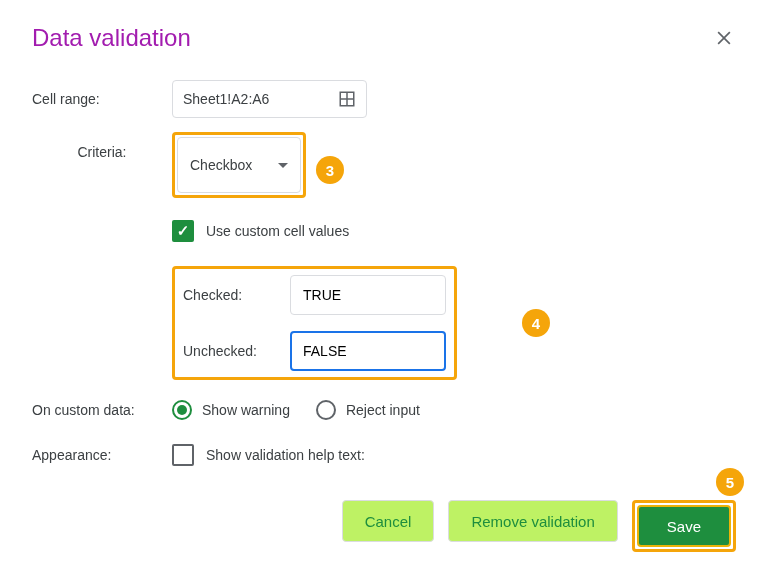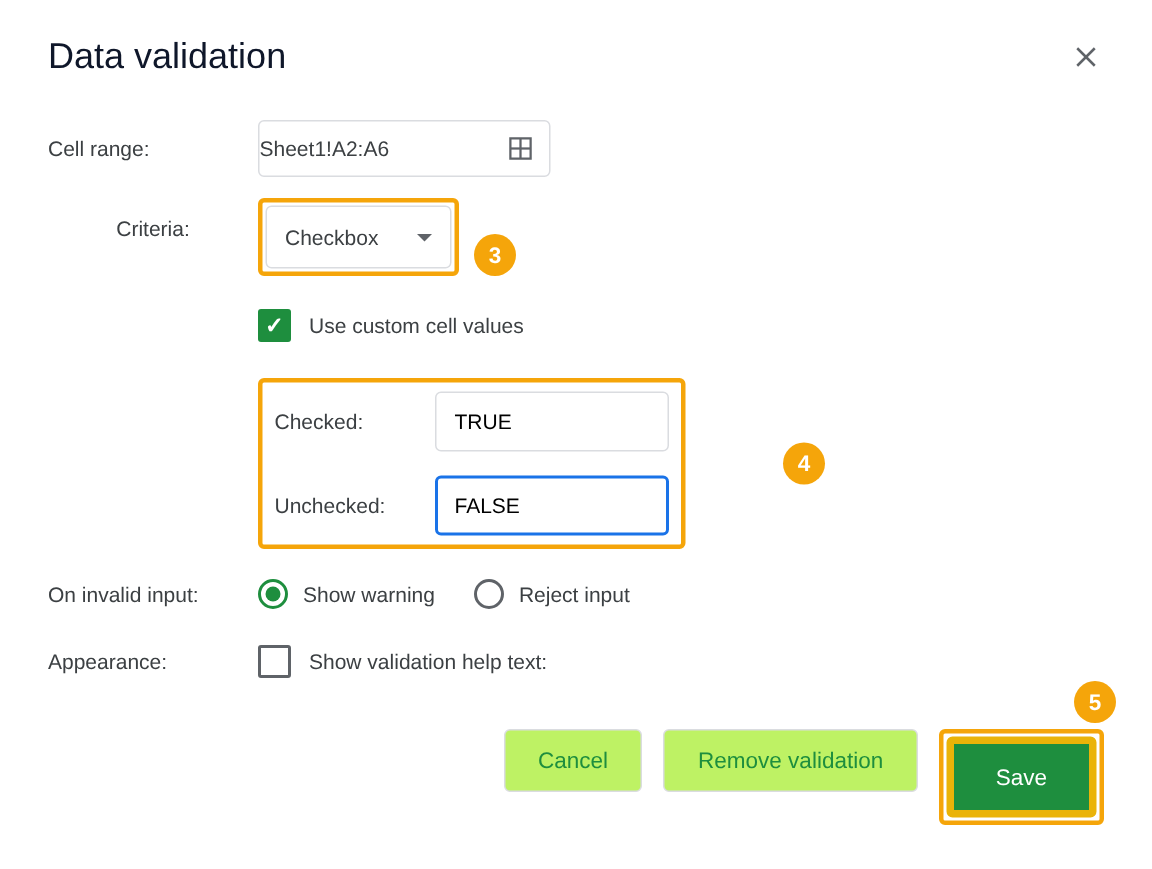--- a/index.html
+++ b/index.html
@@ -17,21 +17,21 @@
     }
     .header {
       display: flex;
       justify-content: space-between;
       align-items: center;
       margin-bottom: 28px;
     }
     .title {
       font-size: 24px;
       font-weight: 400;
-      color: #0f172a;
+      color: #a21caf;
     }
     .close-icon {
       width: 24px; height: 24px;
       color: #5f6368;
       cursor: pointer;
       display: flex;
       align-items: center;
       justify-content: center;
     }
     .row {
@@ -41,21 +41,21 @@
     }
     .label-col {
       width: 140px;
       flex-shrink: 0;
       color: #3c4043;
       font-size: 14px;
     }
     .input-box {
       border: 1px solid #dadce0;
       border-radius: 4px;
-      padding: 8px 0;
+      padding: 8px 10px;
       font-size: 14px;
       color: #3c4043;
       background: #fff;
       height: 38px;
       display: flex;
       align-items: center;
     }
     .cell-range-input {
       width: 195px;
       position: relative;
@@ -67,21 +67,21 @@
       transform: translateY(-50%);
       width: 18px; height: 18px;
       color: #5f6368;
     }
     .criteria-select {
       position: relative;
       width: 124px;
       border: 1px solid #dadce0;
       border-radius: 4px;
       padding: 8px 12px;
-      height: 42px;
+      height: 56px;
       display: flex;
       align-items: center;
       justify-content: space-between;
       cursor: pointer;
       background: #fff;
     }
     .dropdown-arrow {
       width: 0; height: 0;
       border-left: 5px solid transparent;
       border-right: 5px solid transparent;
@@ -223,22 +223,22 @@
       cursor: pointer;
       background: #bef264;
       color: #1e8e3e;
       height: 42px;
       display: flex;
       align-items: center;
     }
     .btn-primary {
       background: #1e8e3e;
       color: #fff;
-      border: 5px solid #eab308;
-      padding: 22px 28px;
+      border: 2px solid #eab308;
+      padding: 10px 28px;
     }
     .save-wrap {
       position: relative;
       display: inline-flex;
     }
     .callout-5 {
       top: -32px;
       right: -8px;
     }
   </style>
@@ -299,21 +299,21 @@
       </div>
       <div class="value-row">
         <div class="value-label">Unchecked:</div>
         <input class="value-input focused" value="FALSE" style="">
       </div>
     </div>
     <div class="callout callout-4">4</div>
   </div>
 
   <div class="radio-row">
-    <div class="label-col">On invalid input:</div>
+    <div class="label-col">On custom data:</div>
     <div class="radio-group">
       <div class="radio-option">
         <div class="radio selected">
             <div class="radio-dot"></div>
           </div>
         <span>Show warning</span>
       </div>
       <div class="radio-option">
         <div class="radio"></div>
         <span>Reject input</span>

